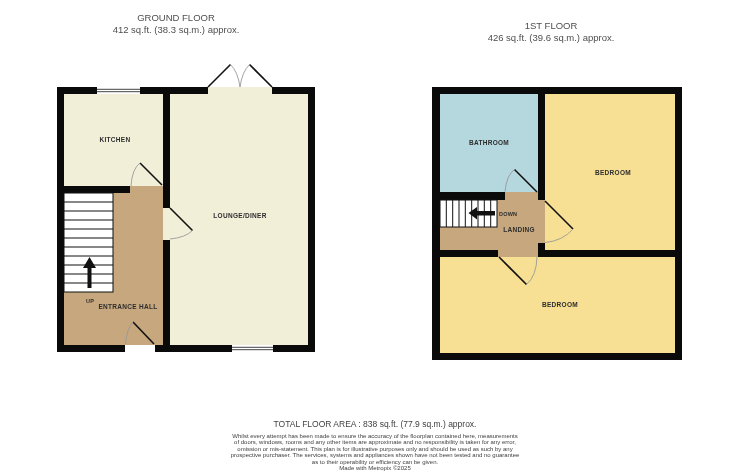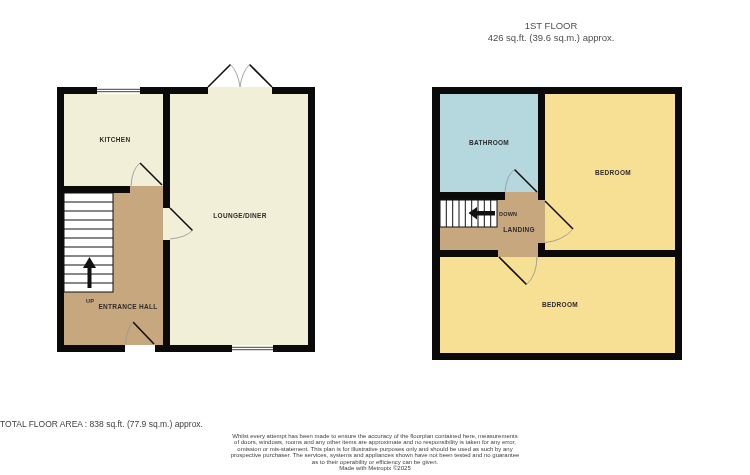--- a/index.html
+++ b/index.html
@@ -11,29 +11,31 @@
   .plan-svg { position:absolute; }
   .room-label { font-family:"Liberation Sans",sans-serif; font-size:6.5px; font-weight:bold;
                 fill:#2d2d2d; letter-spacing:0.3px; text-anchor:middle; }
   .small-label { font-size:5.5px; letter-spacing:0.2px; }
   .start-anchor { text-anchor:start; }
   .leaf { stroke:#111; stroke-width:1.6; fill:none; }
   .arc  { stroke:#9a9a9a; stroke-width:0.9; fill:none; }
   .tread { stroke:#111; stroke-width:1; }
   .stairs-box { stroke:#111; stroke-width:1; }
   .win-line { stroke:#111; stroke-width:0.8; }
-  .footer-total { position:absolute; top:419px; left:0; width:750px; 
+  .footer-total { position:absolute; top:419px; left:0; width:750px; text-align:center;
                   font-size:8.5px; color:#3e3e3e; }
   .footer-disclaimer { position:absolute; top:433px; left:0; width:750px; text-align:center;
                        font-size:6px; line-height:6.4px; color:#3e3e3e; }
 </style>
 </head>
 <body>
 
 <div class="plan-title" style="left:41px; top:12px; width:270px;">
+  <div>GROUND FLOOR</div>
+  <div>412 sq.ft. (38.3 sq.m.) approx.</div>
 </div>
 <div class="plan-title" style="left:416px; top:12px; width:270px;margin-top:8px;">
   <div>1ST FLOOR</div>
   <div>426 sq.ft. (39.6 sq.m.) approx.</div>
 </div>
 
 <svg class="plan-svg" style="left:55px; top:60px;" width="262" height="296" viewBox="0 0 262 296">
 
   <rect x="2" y="27" width="258" height="265" fill="#0a0a0a"></rect>
 

